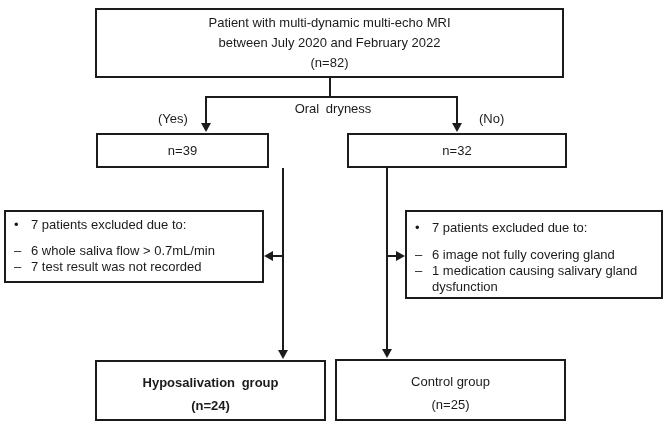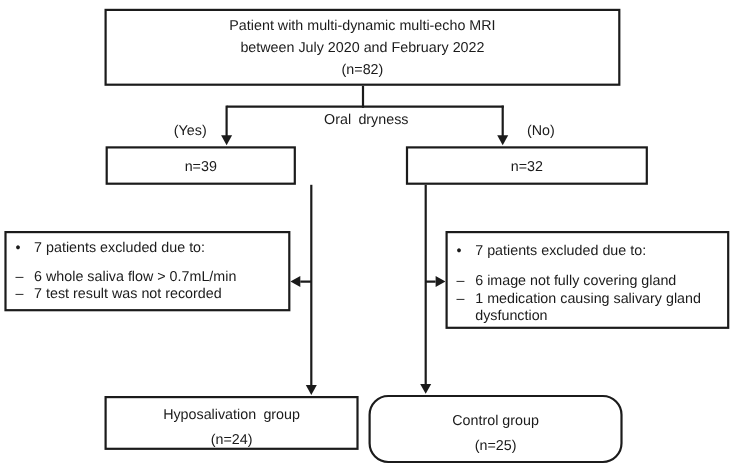--- a/index.html
+++ b/index.html
@@ -26,25 +26,25 @@
     display: flex;
     flex-direction: column;
     align-items: center;
     justify-content: center;
     text-align: center;
     font-size: 13px;
     line-height: 17px;
   }
   .b-enroll   { left: 95px;  top: 8px;   width: 469px; height: 70px; line-height: 20px; }
   .b-yes      { left: 96px;  top: 133px; width: 173px; height: 35px; }
-  .b-no       { left: 347px; top: 133px; width: 220px; height: 35px; margin-left: 22px; }
+  .b-no       { left: 347px; top: 133px; width: 220px; height: 35px; }
   .b-excl-l   { left: 4px;   top: 210px; width: 260px; height: 73px; }
   .b-excl-r   { left: 405px; top: 210px; width: 258px; height: 89px; }
-  .b-hypo     { left: 95px;  top: 360px; width: 231px; height: 49px; line-height: 23px; padding-top: 6px; }
-  .b-ctrl     { left: 335px; top: 359px; width: 231px; height: 62px; line-height: 23px; padding-top: 6px; border-radius: 18px; }
+  .b-hypo     { left: 95px;  top: 360px; width: 231px; height: 61px; line-height: 23px; padding-top: 6px; font-weight: bold; }
+  .b-ctrl     { left: 335px; top: 359px; width: 231px; height: 62px; line-height: 23px; padding-top: 6px; }
   .excl {
     align-items: stretch;
     justify-content: flex-start;
     text-align: left;
     padding: 4px 5px 0 8px;
   }
   .b-excl-r.excl { padding-top: 7px; }
   .excl .hrow { display: flex; line-height: 17px; margin-bottom: 10px; }
   .b-excl-r .hrow { margin-bottom: 11px; }
   .excl .irow { display: flex; line-height: 16px; }

